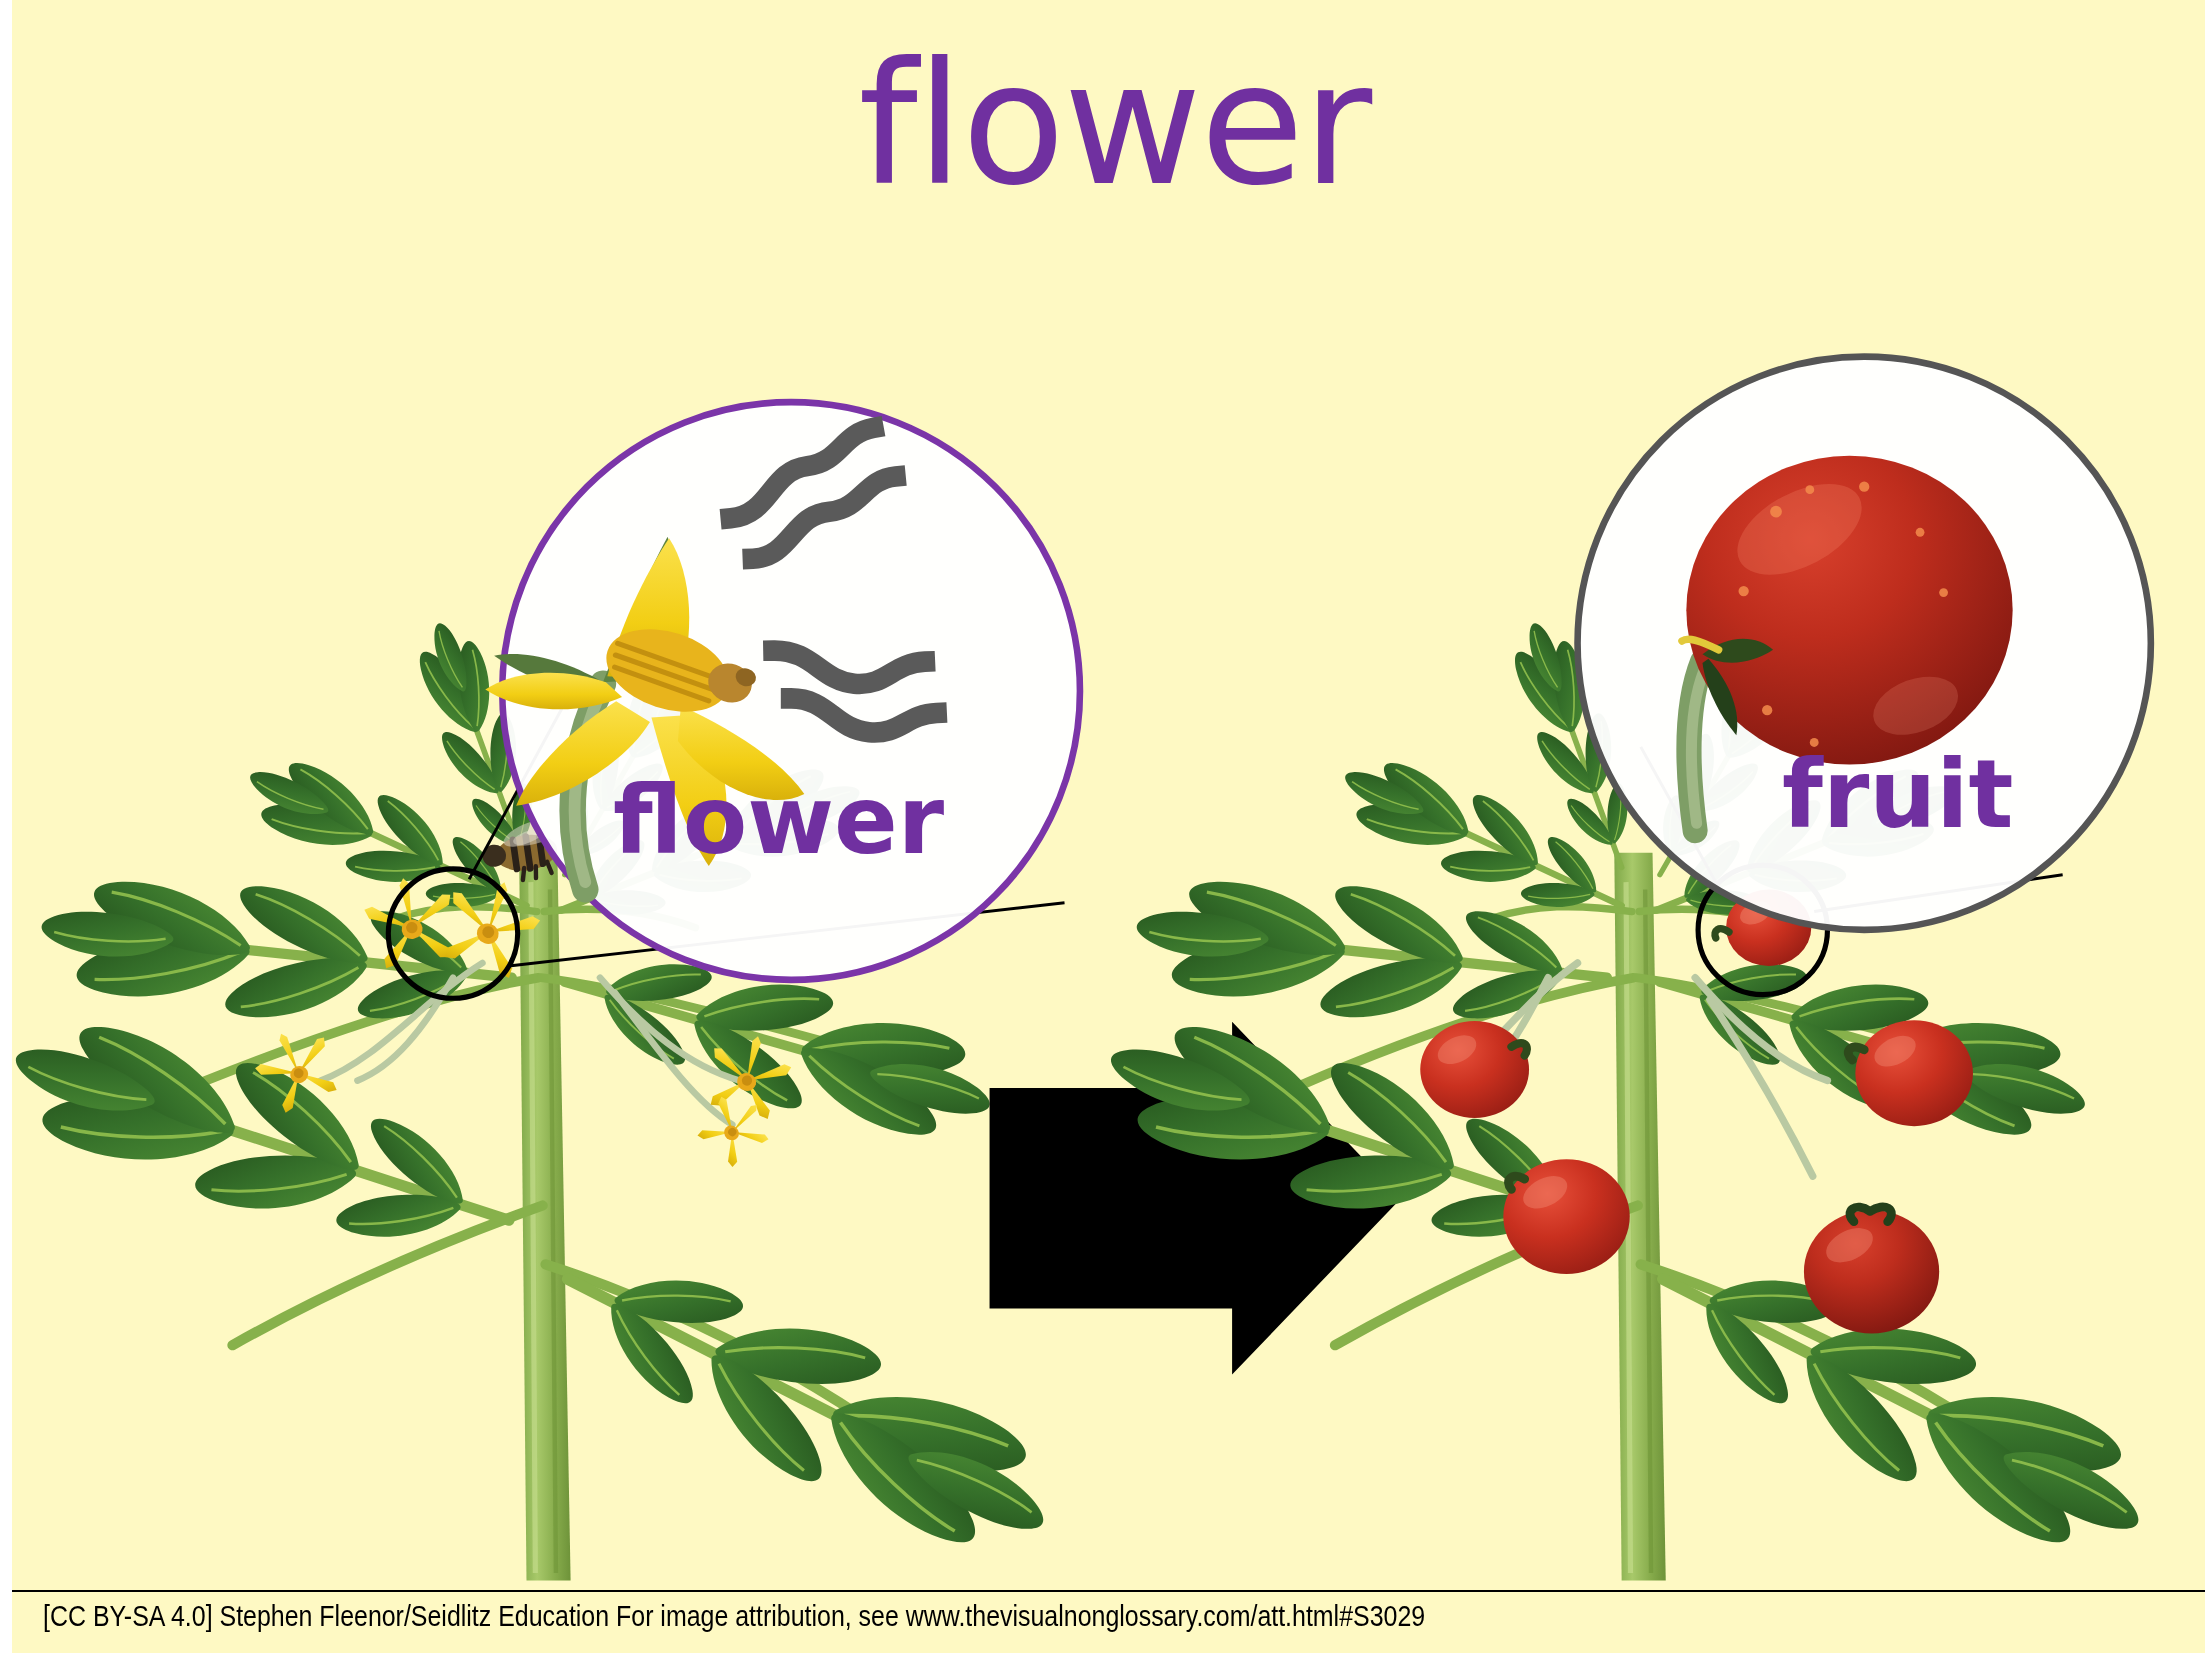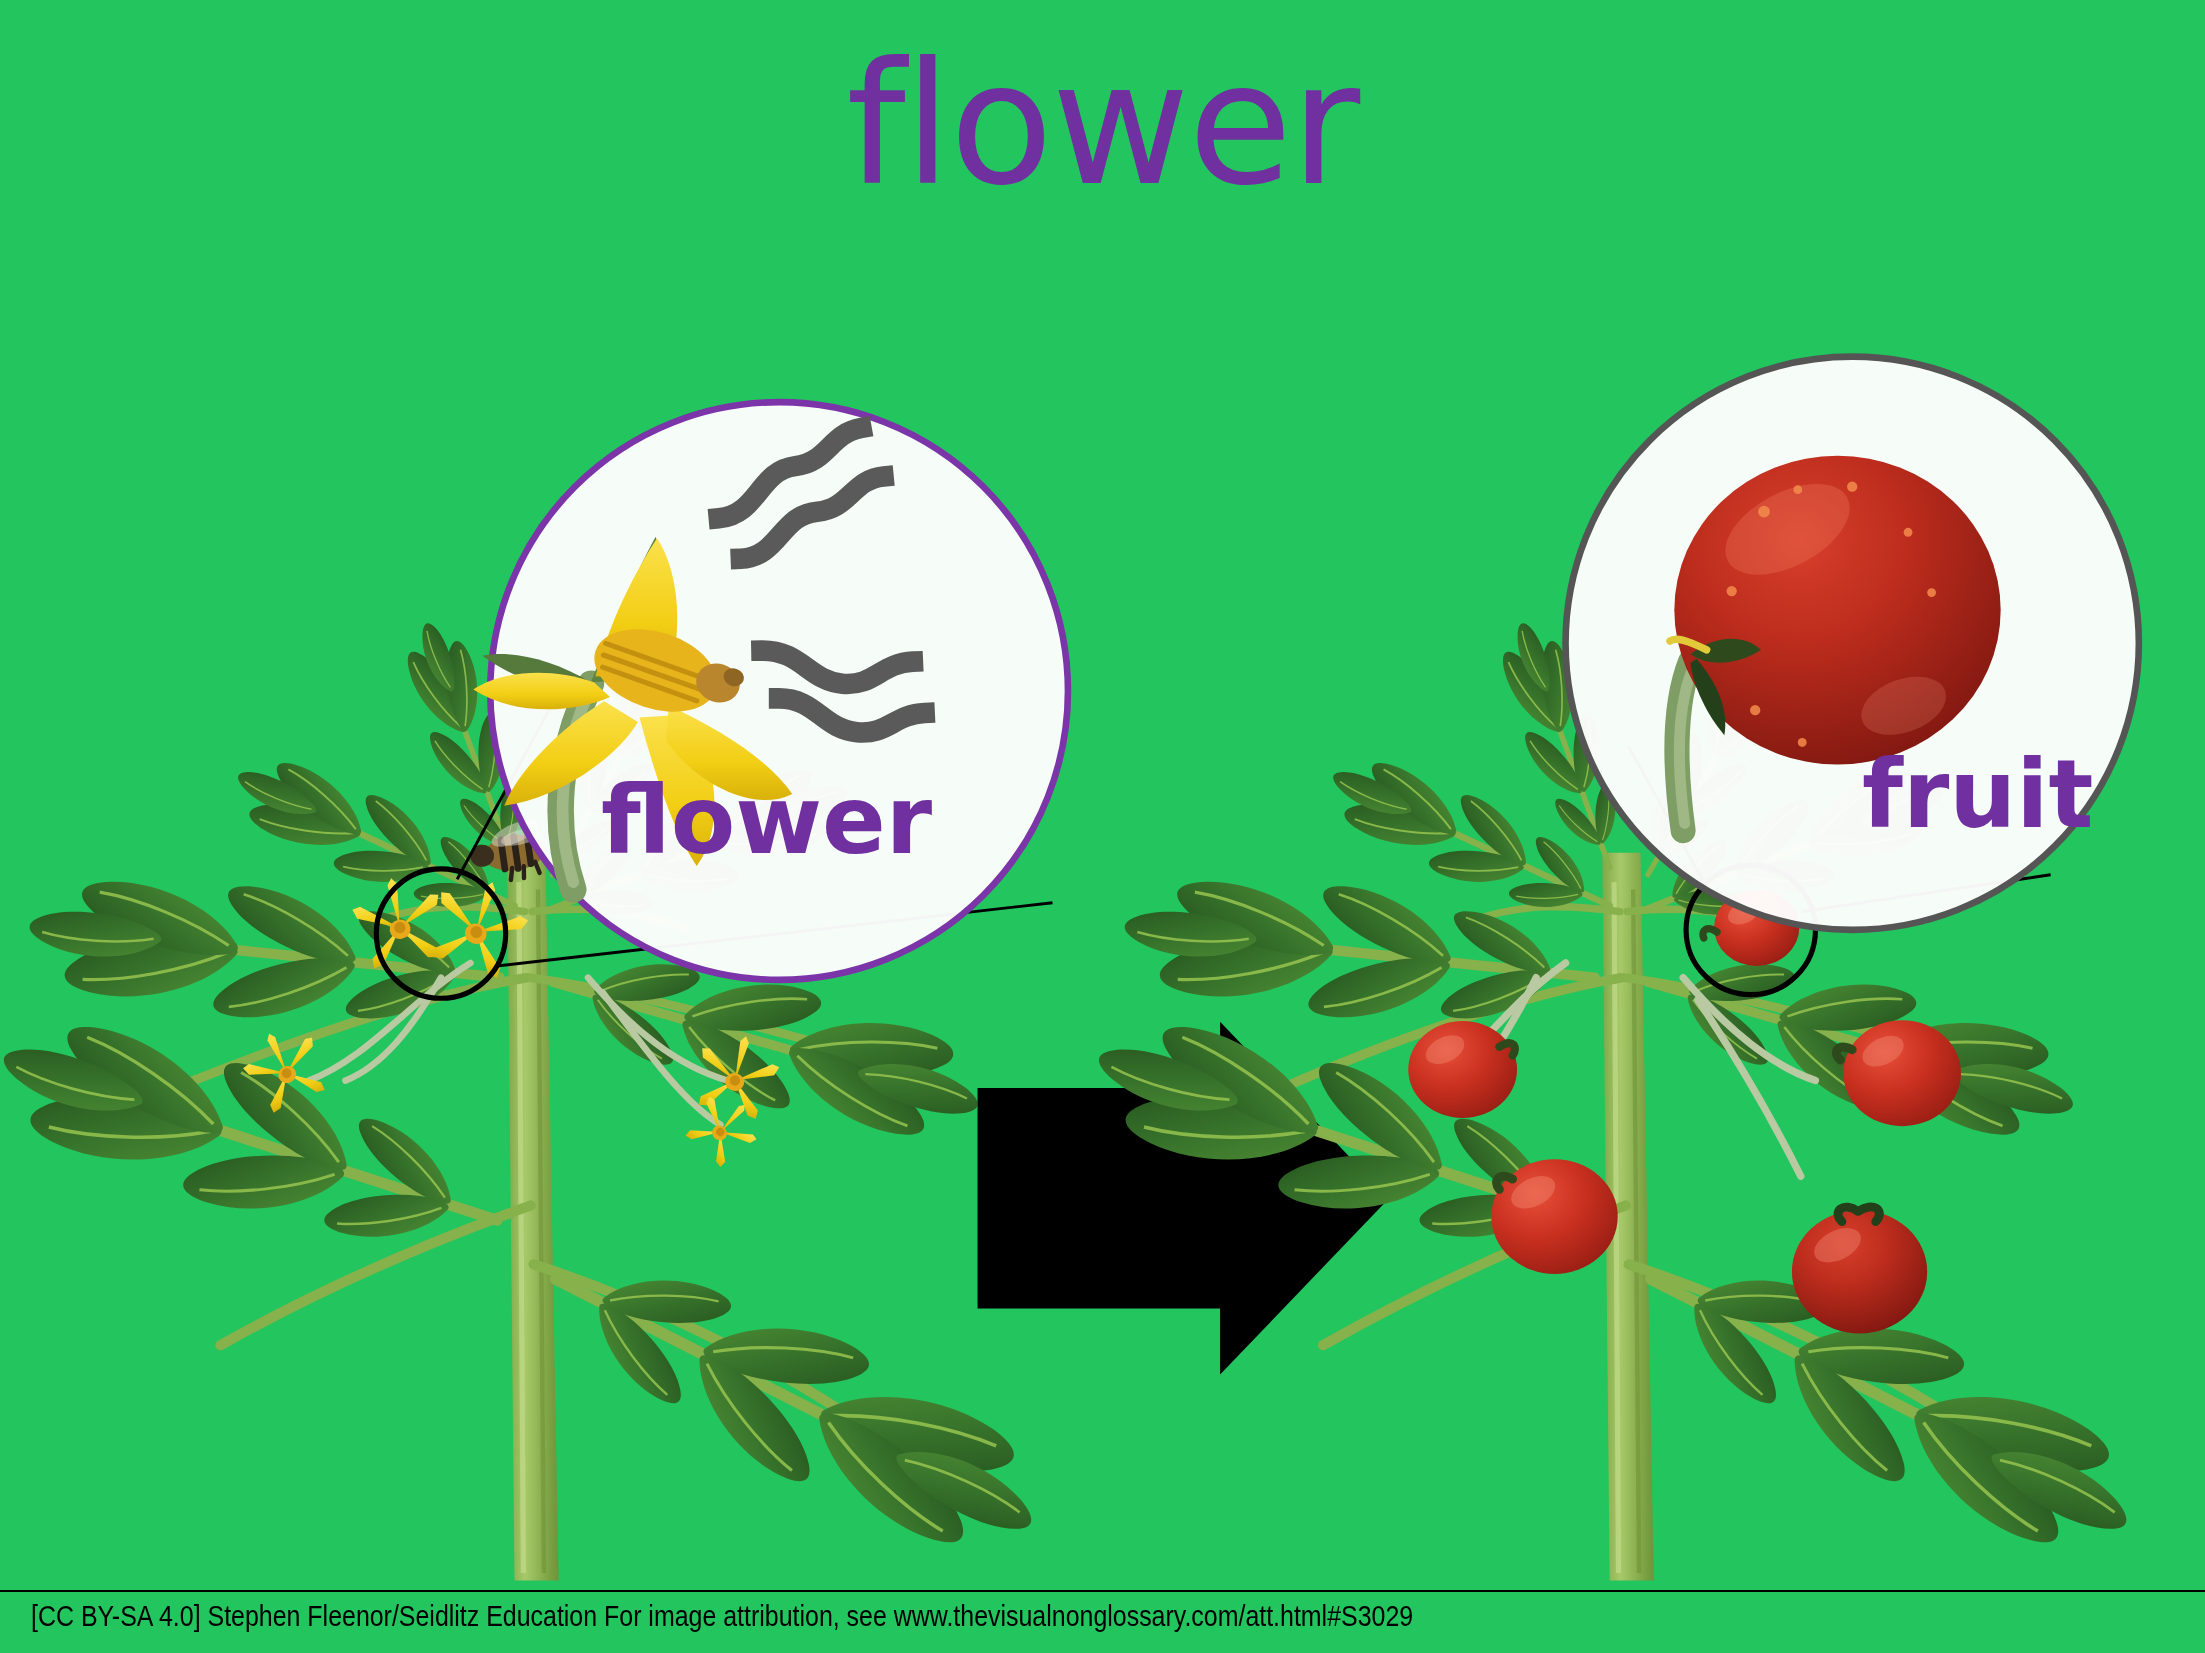--- a/index.html
+++ b/index.html
@@ -11,21 +11,22 @@
     width: 2205px;
     height: 1654px;
     position: relative;
     overflow: hidden;
     font-family: "Liberation Sans", sans-serif;
   }
 
   .stage {
     position: absolute;
     inset: 0;
-    background: #22c55e;
+    background: #fef9c3;
+    margin-left: 12px;
   }
 
   
   #page-title {
     position: absolute;
     top: 40px;
     left: 0;
     width: 2205px;
     text-align: center;
     font-family: "DejaVu Sans", sans-serif;
@@ -53,21 +54,21 @@
     color: #7030A0;
     line-height: 1;
     white-space: nowrap;
   }
   #label-flower {
     left: 601px;
     top: 774px;
     font-size: 94px;
   }
   #label-fruit {
-    left: 1862px;
+    left: 1770px;
     top: 748px;
     font-size: 94px;
   }
 
   
   #footer-rule {
     position: absolute;
     left: 0;
     top: 1590px;
     width: 2205px;

